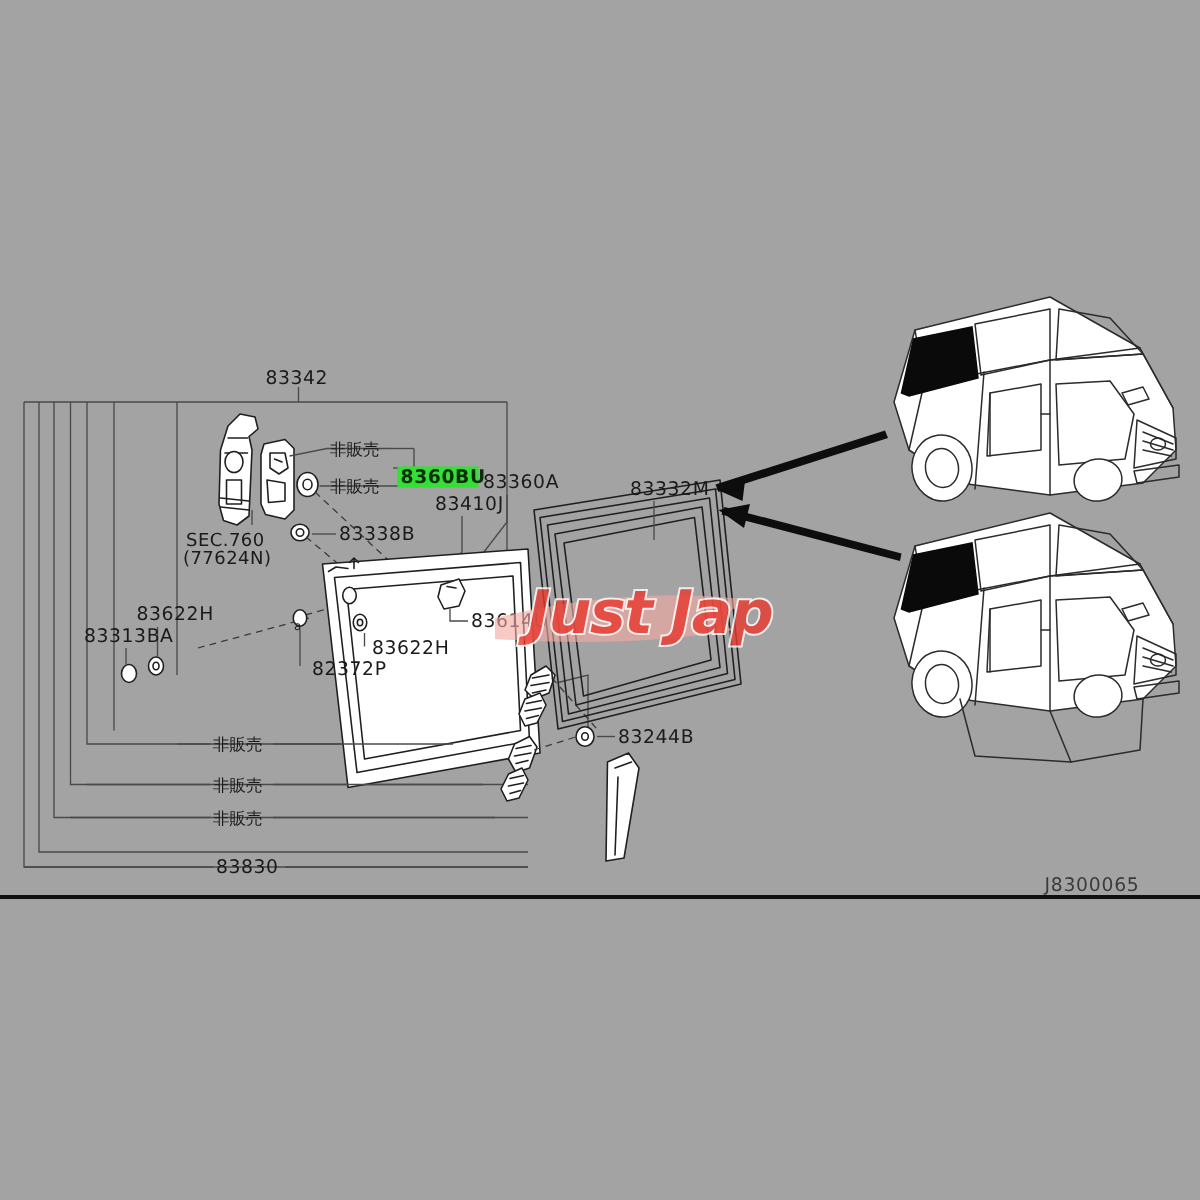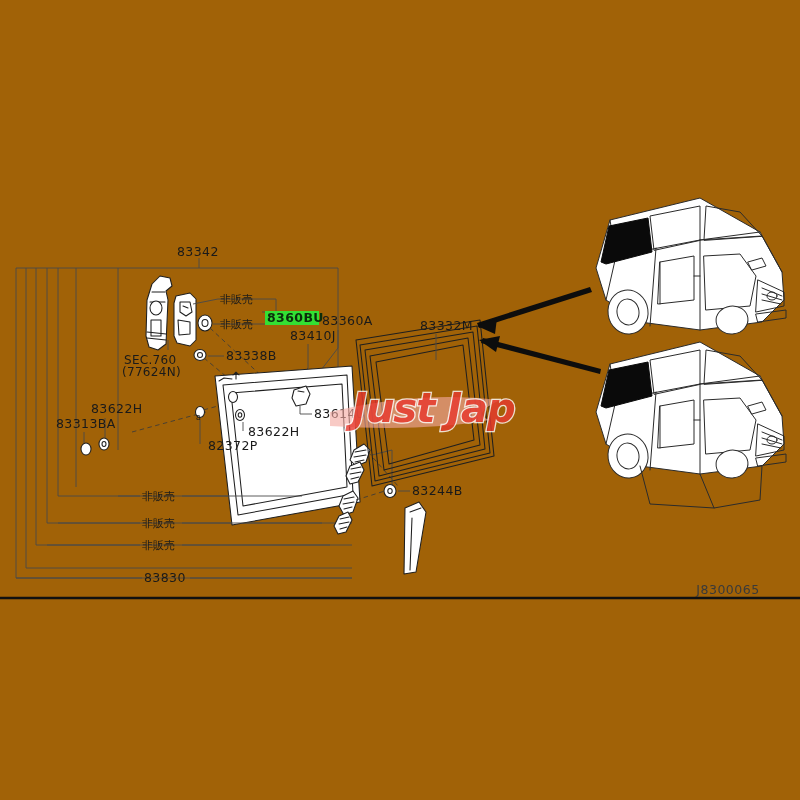--- a/index.html
+++ b/index.html
@@ -1,17 +1,17 @@
 <!DOCTYPE html>
 <html><head>
 <meta charset="utf-8">
 <style>
   html,body{margin:0;padding:0;background:#ffffff;}
   body{width:800px;height:800px;font-family:"DejaVu Sans","Liberation Sans",sans-serif;overflow:hidden;}
-  #stage{position:relative;width:800px;height:800px;background:#a16207;}
+  #stage{position:relative;width:800px;height:800px;background:#a3a3a3;}
   svg{display:block;}
   .lbl{font-family:"DejaVu Sans","Liberation Sans",sans-serif;font-size:12.5px;fill:#1a1a1a;letter-spacing:.4px;}
   .lbl-jp{font-family:"DejaVu Sans","Liberation Sans",sans-serif;font-size:11px;fill:#1a1a1a;}
   .lbl-sm{font-family:"DejaVu Sans","Liberation Sans",sans-serif;font-size:12px;fill:#1a1a1a;letter-spacing:.3px;}
   .lbl-id{font-family:"DejaVu Sans","Liberation Sans",sans-serif;font-size:12.5px;fill:#3a3a3a;letter-spacing:.5px;}
   .ln{stroke:#4a4a4a;stroke-width:.9;fill:none;}
   .ln-part{stroke:#1f1f1f;stroke-width:1.05;fill:none;stroke-linejoin:round;stroke-linecap:round;}
   .ln-part-f{stroke:#1f1f1f;stroke-width:1.05;fill:#ffffff;stroke-linejoin:round;}
   .ln-veh{stroke:#2b2b2b;stroke-width:1.0;fill:none;stroke-linejoin:round;stroke-linecap:round;}
   .ln-veh-f{stroke:#2b2b2b;stroke-width:1.0;fill:#ffffff;stroke-linejoin:round;}

